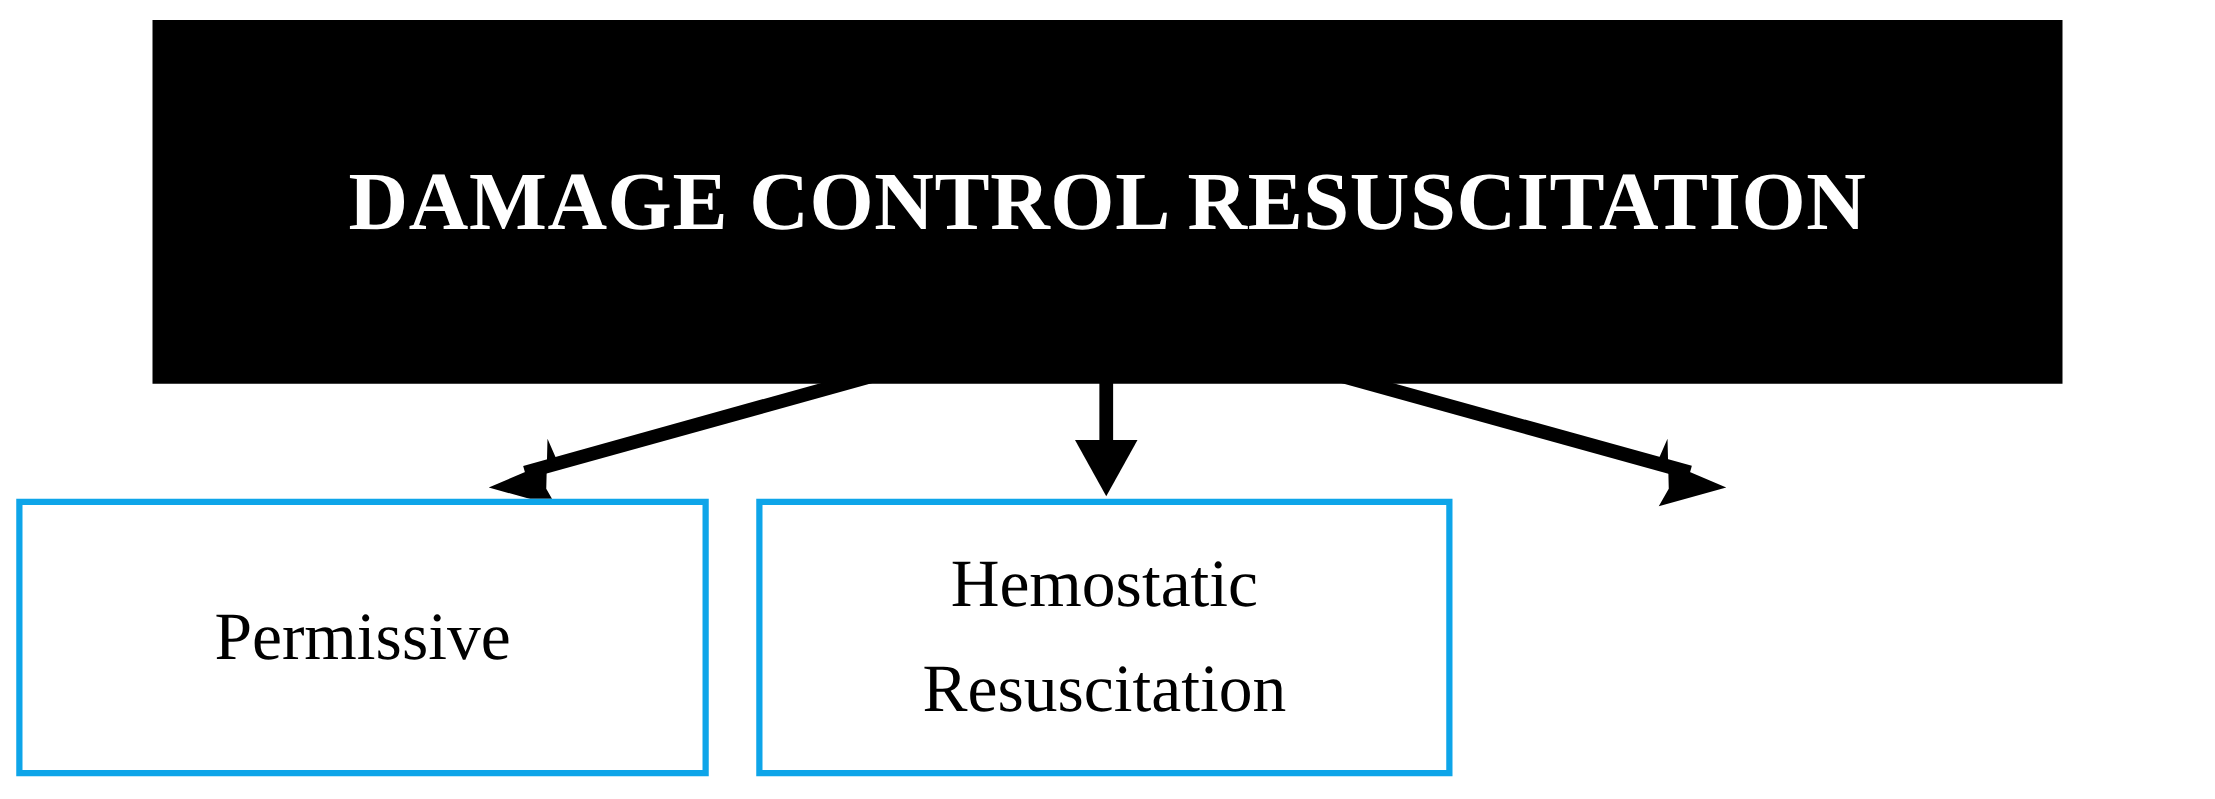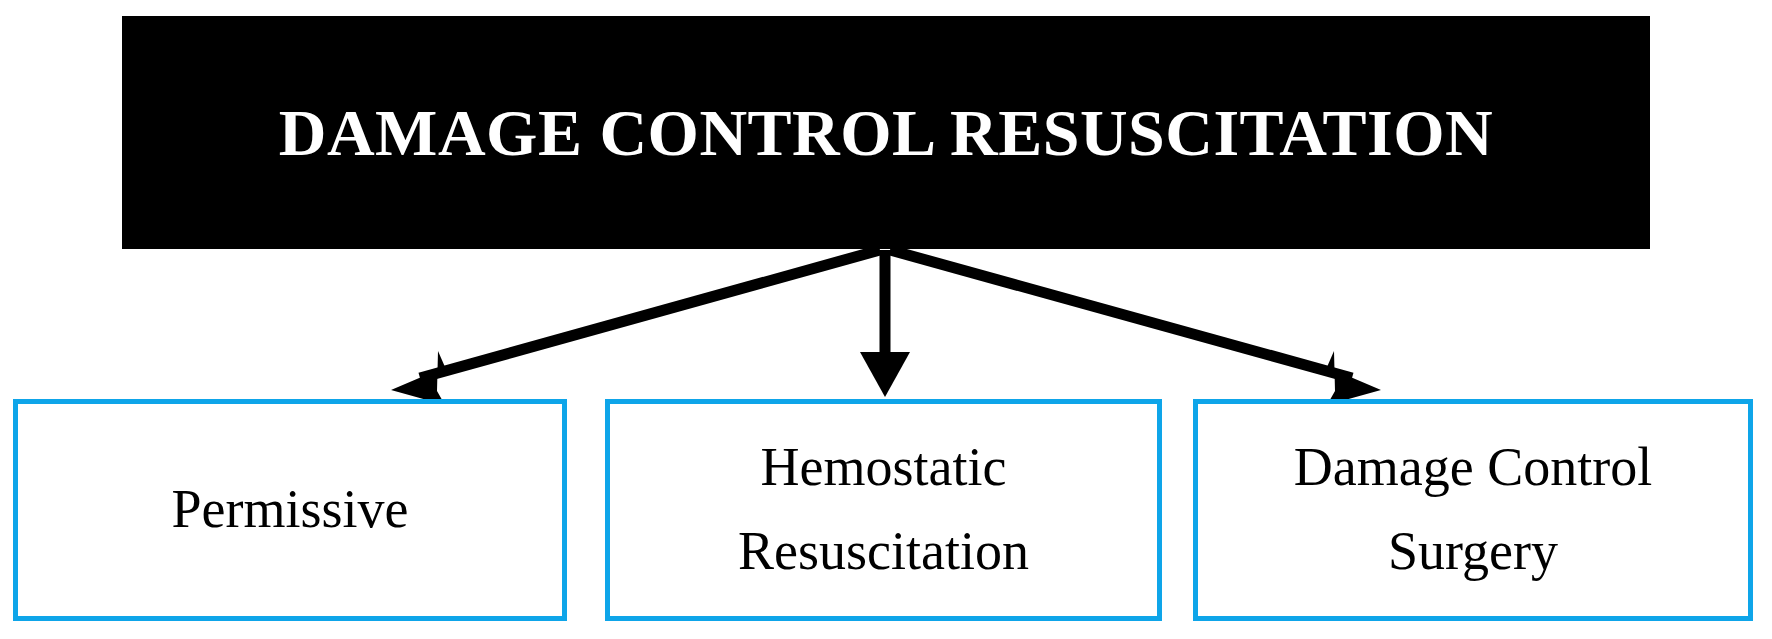--- a/index.html
+++ b/index.html
@@ -18,21 +18,21 @@
     background: #ffffff;
     overflow: hidden;
   }
 
   
   .header-box {
     position: absolute;
     left: 122px;
     top: 16px;
     width: 1528px;
-    height: 233px;
+    height: 291px;
     background: #000000;
     display: flex;
     align-items: center;
     justify-content: center;
     box-sizing: border-box;
   }
   .header-title {
     color: #ffffff;
     font-family: "Liberation Serif", "DejaVu Serif", serif;
     font-weight: bold;
@@ -111,18 +111,14 @@
 
   <div class="node-box" id="node-permissive-hypotension">
     <span class="node-line">Permissive</span>
   </div>
 
   <div class="node-box" id="node-hemostatic-resuscitation">
     <span class="node-line">Hemostatic</span>
     <span class="node-line">Resuscitation</span>
   </div>
 
-  <div class="node-box" id="node-damage-control-surgery">
-    <span class="node-line">Damage Control</span>
-    <span class="node-line">Surgery</span>
-  </div>
 
 </div>
 
 </body></html>

